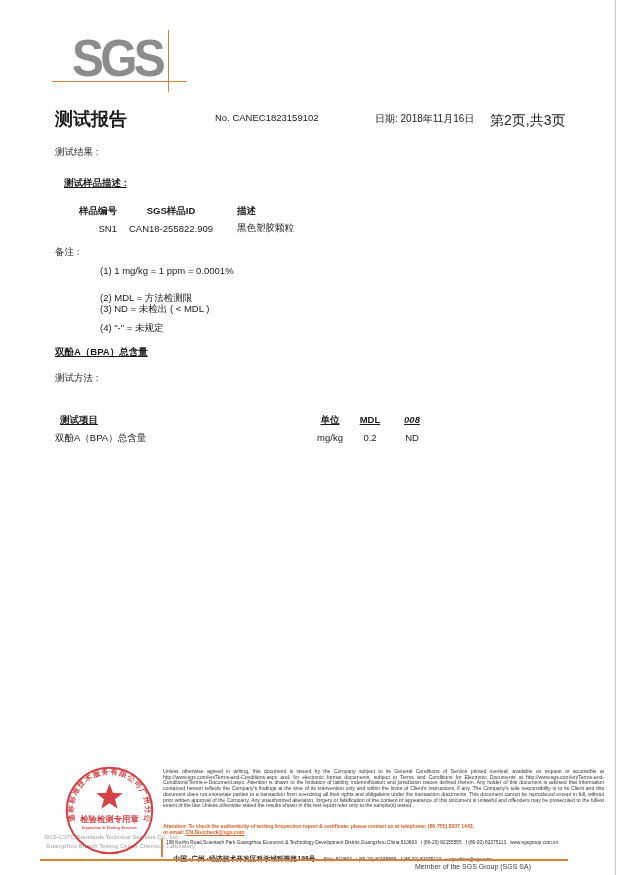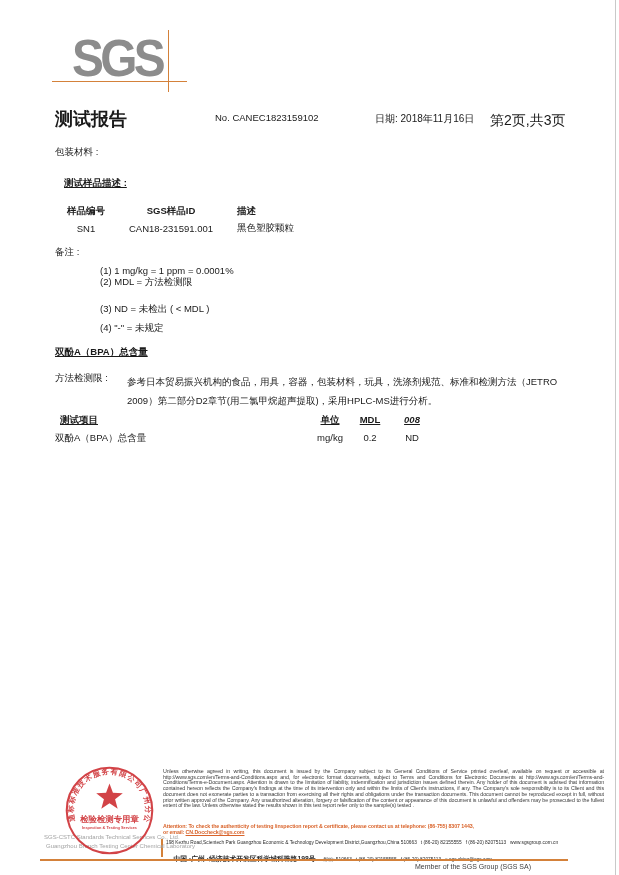--- a/index.html
+++ b/index.html
@@ -25,28 +25,28 @@
   .report-date { position:absolute; left:375px; top:112px; font-size:10px; }
   .page-info { position:absolute; left:490px; top:112px; font-size:14px; }
 
   .body-text { font-size:9.5px; }
   .lbl-results { position:absolute; left:55px; top:146px; }
   .lbl-sample-desc { position:absolute; left:55px; top:177px; text-decoration:underline; font-weight:700;padding-left:9px; }
 
   
   .sample-table { position:absolute; left:55px; top:203px; width:320px; }
   .sample-row { display:flex; height:17px; align-items:center; }
-  .sample-row .c1 { width:62px; text-align:center; }
+  .sample-row .c1 { width:62px; text-align:right; }
   .sample-row .c2 { width:108px; text-align:center; }
   .sample-row .c3 { padding-left:12px; text-align:left; }
   .sample-head { font-weight:700; }
 
   .lbl-remarks { position:absolute; left:55px; top:246px; }
   .remark { position:absolute; left:100px; }
-  .remark1 { top:265px; } .remark2 { top:276px; } .remark3 { top:303px; } .remark4 { top:322px; }
+  .remark1 { top:265px; } .remark2 { top:292px; } .remark3 { top:303px; } .remark4 { top:322px; }
 
   .bpa-title { position:absolute; left:55px; top:346px; font-weight:700; text-decoration:underline; }
 
   .lbl-method { position:absolute; left:55px; top:372px; }
   .method-text { position:absolute; left:127px; top:372px; width:442px; line-height:19px; }
 
   
   .result-table { position:absolute; left:55px; top:414px; width:420px; font-size:9.5px; }
   .rt-row { position:relative; height:18px; }
   .rt-item { position:absolute; left:0; top:0; }
@@ -98,45 +98,44 @@
 
   <div class="logo-text">SGS</div>
   <div class="logo-vline"></div>
   <div class="logo-hline"></div>
 
   <div class="doc-title">测试报告</div>
   <div class="report-no">No. CANEC1823159102</div>
   <div class="report-date">日期: 2018年11月16日</div>
   <div class="page-info">第2页,共3页</div>
 
-  <div class="lbl-results body-text">包装材料 :</div>
+  <div class="lbl-results body-text">测试结果 :</div>
   <div class="lbl-sample-desc body-text">测试样品描述 :</div>
 
   <div class="sample-table body-text">
     <div class="sample-row sample-head">
       <span class="c1">样品编号</span>
       <span class="c2">SGS样品ID</span>
       <span class="c3">描述</span>
     </div>
     <div class="sample-row">
       <span class="c1">SN1</span>
-      <span class="c2">CAN18-231591.001</span>
+      <span class="c2">CAN18-255822.909</span>
       <span class="c3">黑色塑胶颗粒</span>
     </div>
   </div>
 
   <div class="lbl-remarks body-text">备注 :</div>
   <div class="remark remark1 body-text">(1) 1 mg/kg = 1 ppm = 0.0001%</div>
   <div class="remark remark2 body-text">(2) MDL = 方法检测限</div>
   <div class="remark remark3 body-text">(3) ND = 未检出 ( &lt; MDL )</div>
   <div class="remark remark4 body-text">(4) "-" = 未规定</div>
 
   <div class="bpa-title body-text">双酚A（BPA）总含量</div>
-  <div class="lbl-method body-text">方法检测限 :</div>
-  <div class="method-text body-text">参考日本贸易振兴机构的食品，用具，容器，包装材料，玩具，洗涤剂规范、标准和检测方法（JETRO 2009）第二部分D2章节(用二氯甲烷超声提取)，采用HPLC-MS进行分析。</div>
+  <div class="lbl-method body-text">测试方法 :</div>
 
   <div class="result-table">
     <div class="rt-row rt-head">
       <span class="rt-item">测试项目</span>
       <span class="rt-unit">单位</span>
       <span class="rt-mdl">MDL</span>
       <span class="rt-001">008</span>
     </div>
     <div class="rt-row">
       <span class="rt-item">双酚A（BPA）总含量</span>

